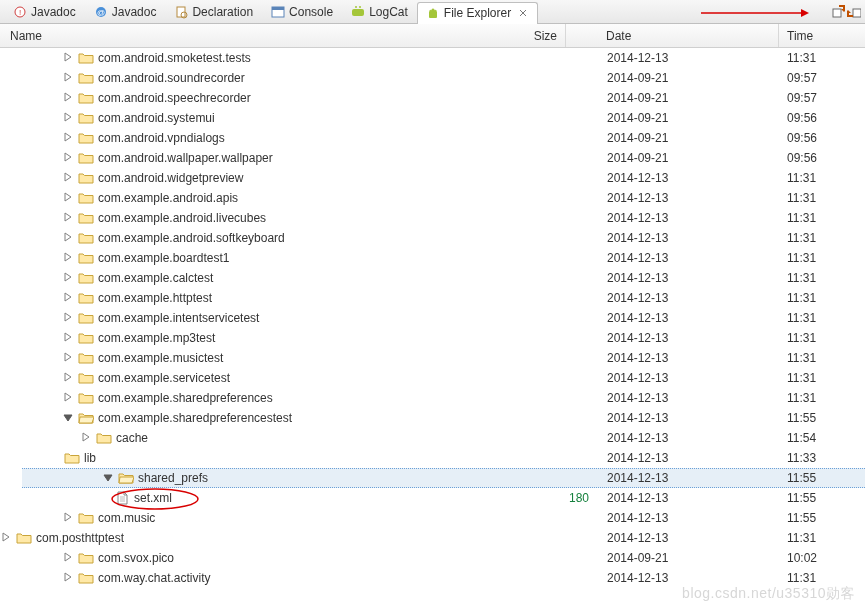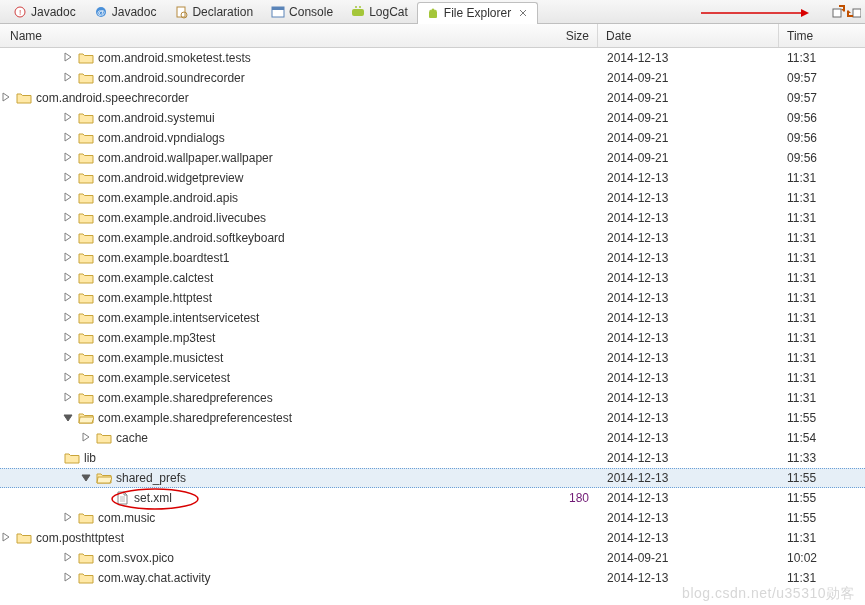--- a/index.html
+++ b/index.html
@@ -8,29 +8,29 @@
   .tab { display: flex; align-items: center; gap: 4px; padding: 2px 8px; height: 22px; cursor: pointer; border: 1px solid transparent; border-bottom: none; }
   .tab.active { background: #fff; border-color: #bfbfbf; border-radius: 3px 3px 0 0; position: relative; top: 1px; }
   .tab-icon { width: 14px; height: 14px; display: inline-flex; align-items: center; justify-content: center; }
   .tab-close { width: 12px; height: 12px; display: inline-flex; align-items: center; justify-content: center; margin-left: 2px; }
   .toolbar-right { margin-left: auto; display: flex; align-items: center; gap: 2px; }
   .arrow-svg { position: absolute; right: 54px; top: 6px; pointer-events: none; }
 
   .header { display: flex; align-items: center; height: 24px; background: linear-gradient(#fcfcfc, #efefef); border-bottom: 1px solid #cfcfcf; font-size: 12px; }
   .col-name { flex: 1 1 auto; padding-left: 10px; }
   .col-size { width: 52px; text-align: right; padding-right: 8px; }
-  .col-date { width: 180px; padding-left: 8px; }
+  .col-date { width: 180px; padding-left: 8px; margin-left: 32px; }
   .col-time { width: 86px; padding-left: 8px; }
   .vline { width: 1px; height: 100%; background: #d8d8d8; }
 
   .tree { height: calc(605px - 24px - 24px); overflow:auto; }
   .row { display: flex; align-items: center; height: 20px; white-space: nowrap; }
-  .row.selected { background: #e6eff7; border: 1px dotted #6aa0d8; border-left: none; border-right: none; }
+  .row.selected { background: #e6eff7; border: 1px dotted #6aa0d8; border-left: none; border-right: none; margin-left: 22px; }
   .cell-name { flex: 1 1 auto; display: flex; align-items: flex-start; }
-  .cell-size { width: 52px; text-align: right; padding-right: 10px; color:#701a75; }
+  .cell-size { width: 52px; text-align: right; padding-right: 10px; color:#15803d; }
   .cell-date { width: 180px; padding-left: 8px; color:#333; }
   .cell-time { width: 86px; padding-left: 8px; color:#333; }
   .twisty { width: 12px; height: 12px; display: inline-flex; align-items: center; justify-content: center; cursor:pointer; }
   .folder-icon, .file-icon { width: 16px; height: 14px; margin: 0 4px; display: inline-flex; align-items:center; justify-content:center; }
   .circle-annot { position: absolute; pointer-events: none; }
   .watermark { position:absolute; right:10px; bottom:2px; color:#d7d7d7; font-size:14px; letter-spacing:0.5px; pointer-events:none; }
 </style>
 </head>
 <body>
 
@@ -162,21 +162,21 @@
             <path d="M1 3 L5 3 L6.5 4.5 L15 4.5 L15 12 L1 12 Z" fill="#ffe9a8" stroke="#c9a43a"></path>
           </svg>
         </span>
         <span>com.android.soundrecorder</span>
       </div>
       <div class="cell-size"></div>
       <div class="cell-date">2014-09-21</div>
       <div class="cell-time">09:57</div>
     </div>
     <div class="row">
-      <div class="cell-name" style="">
+      <div class="cell-name" style="padding-left:62px">
         <span class="twisty">
           <svg width="10" height="10">
             <polygon points="2,1 8,5 2,9" fill="#fff" stroke="#808080"></polygon>
           </svg>
         </span>
         <span class="folder-icon">
           <svg width="16" height="14">
             <path d="M1 3 L5 3 L6.5 4.5 L15 4.5 L15 12 L1 12 Z" fill="#ffe9a8" stroke="#c9a43a"></path>
           </svg>
         </span>

